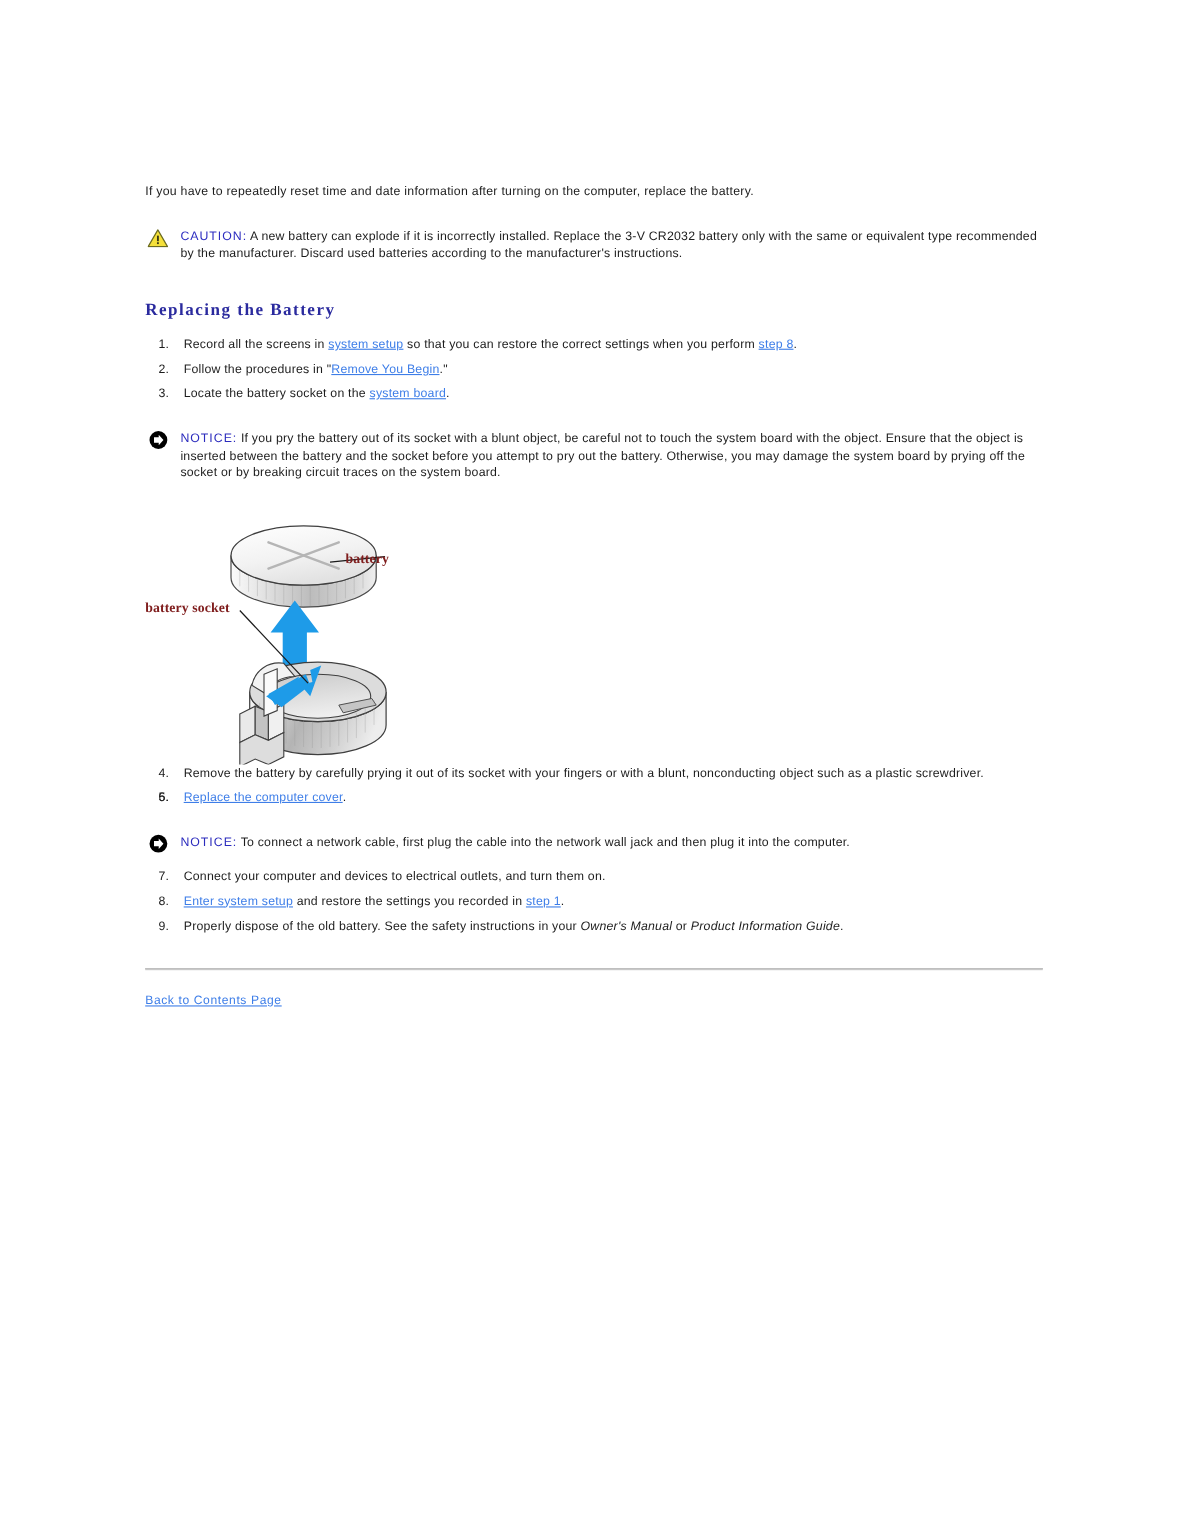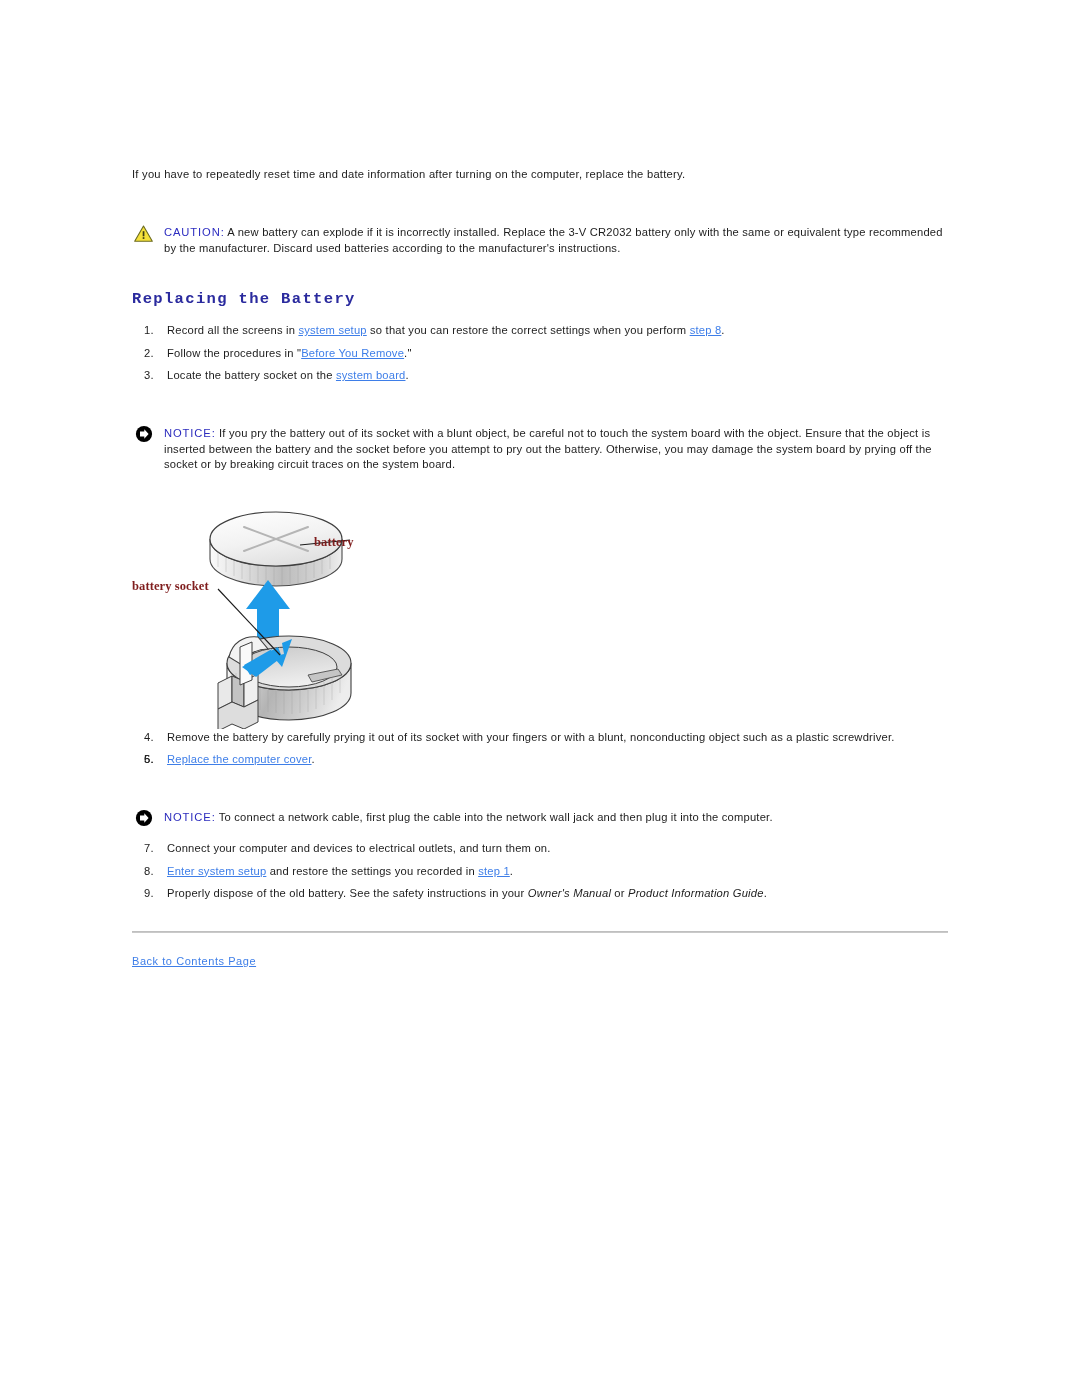--- a/index.html
+++ b/index.html
@@ -42,21 +42,21 @@
   }
 
   .intro-para {
     padding-top: 6px;
   }
 
   
   .admon {
     position: relative;
     padding-left: 32px;
-    margin-top: 43px;
+    margin-top: 26px;
     font-size: 11.2px;
     line-height: 15.6px;
     letter-spacing: 0.2px;
     color: #1c1c1c;
   }
   .admon .kw {
     color: #2c2cc0;
     letter-spacing: 0.9px;
   }
   .admon.notice .kw { color: #2b2bbd; }
@@ -77,21 +77,21 @@
   }
 
   
   h2.section-title {
     font-size: 15.5px;
     font-weight: bold;
     color: #2a2a9e;
     letter-spacing: 1.35px;
     margin: 34px 0 0 0;
     padding: 0;
-    font-family: Liberation Mono, monospace;
+    font-family: Liberation Serif, serif;
   }
 
   
   ol.steps {
     list-style: none;
     margin: 14px 0 0 0;
     padding: 0;
   }
   ol.steps li {
     position: relative;
@@ -179,21 +179,21 @@
       </span>
       <span class="kw">CAUTION:</span><span> A new battery can explode if it is incorrectly installed. Replace the 3-V CR2032 battery only with the same or equivalent type recommended by the manufacturer. Discard used batteries according to the manufacturer's instructions.</span>
     </div>
 
     
     <h2 class="section-title">Replacing the Battery</h2>
 
     
     <ol class="steps">
         <li><span class="num">1.</span><span>Record all the screens in </span><a class="doclink">system setup</a><span> so that you can restore the correct settings when you perform </span><a class="doclink">step 8</a><span>.</span></li>
-        <li><span class="num">2.</span><span>Follow the procedures in "</span><a class="doclink">Before You Remove</a><span>."</span></li>
+        <li><span class="num">2.</span><span>Follow the procedures in "</span><a class="doclink">Remove You Begin</a><span>."</span></li>
         <li><span class="num">3.</span><span>Locate the battery socket on the </span><a class="doclink">system board</a><span>.</span></li>
       </ol>
 
     
     <div class="admon notice">
       <span class="icon-notice">
         <svg width="18" height="18" viewBox="0 0 18 18">
           <circle cx="9" cy="9" r="8.1" fill="#000000"></circle>
           <polygon points="5,6.6 9.3,6.6 9.3,4.2 13.6,9 9.3,13.8 9.3,11.4 5,11.4" fill="#ffffff"></polygon>
         </svg>

